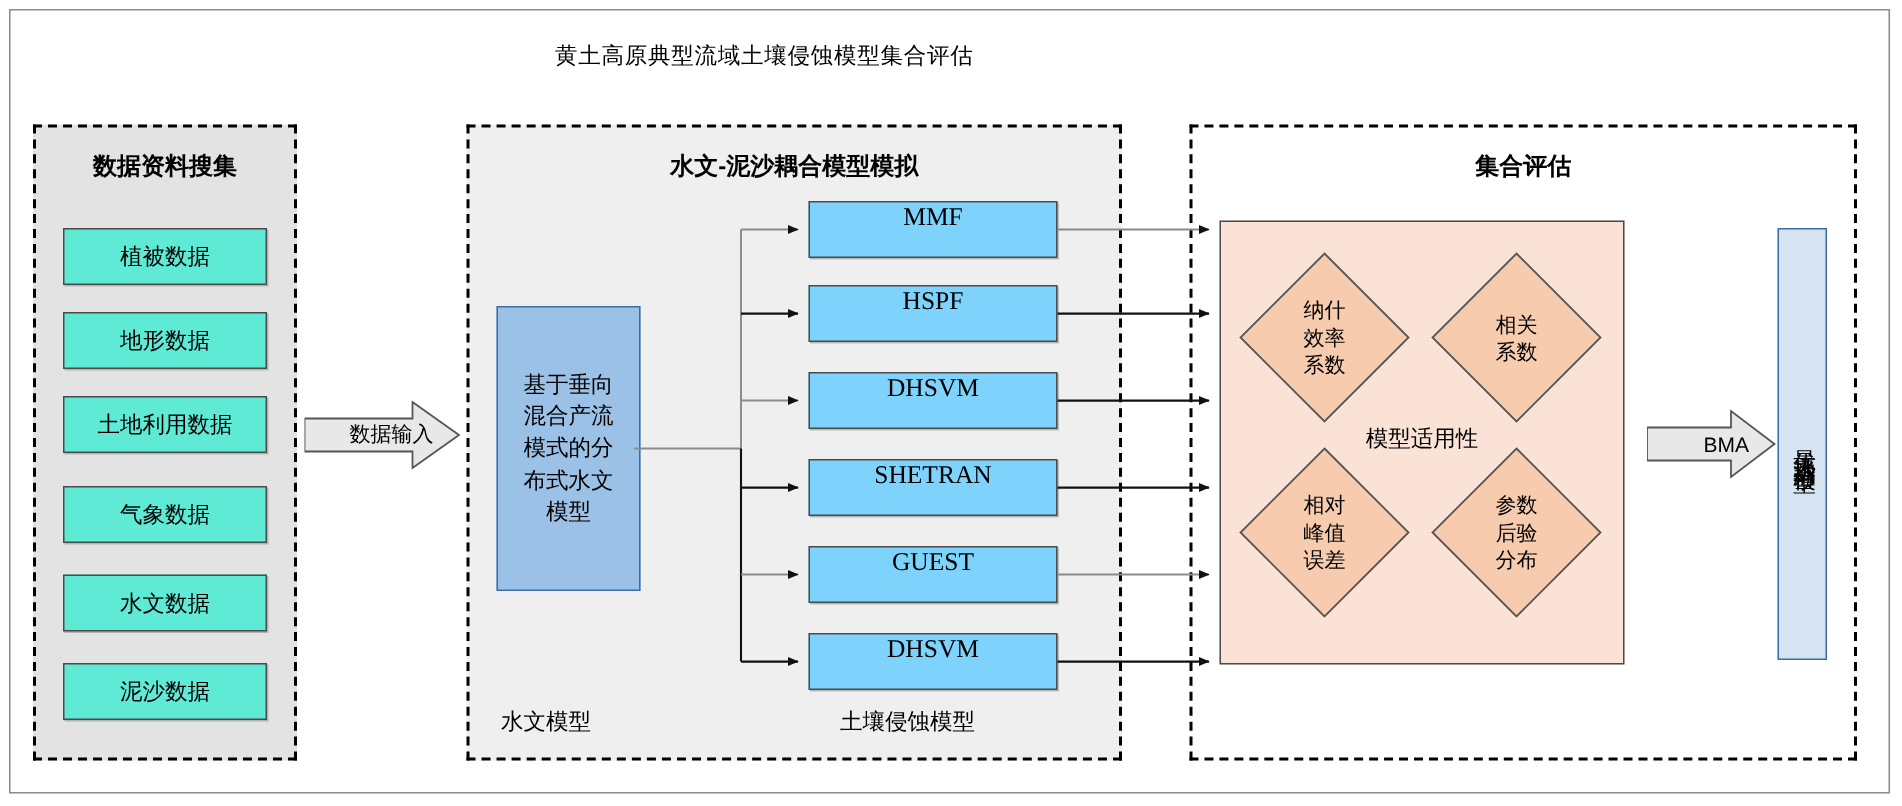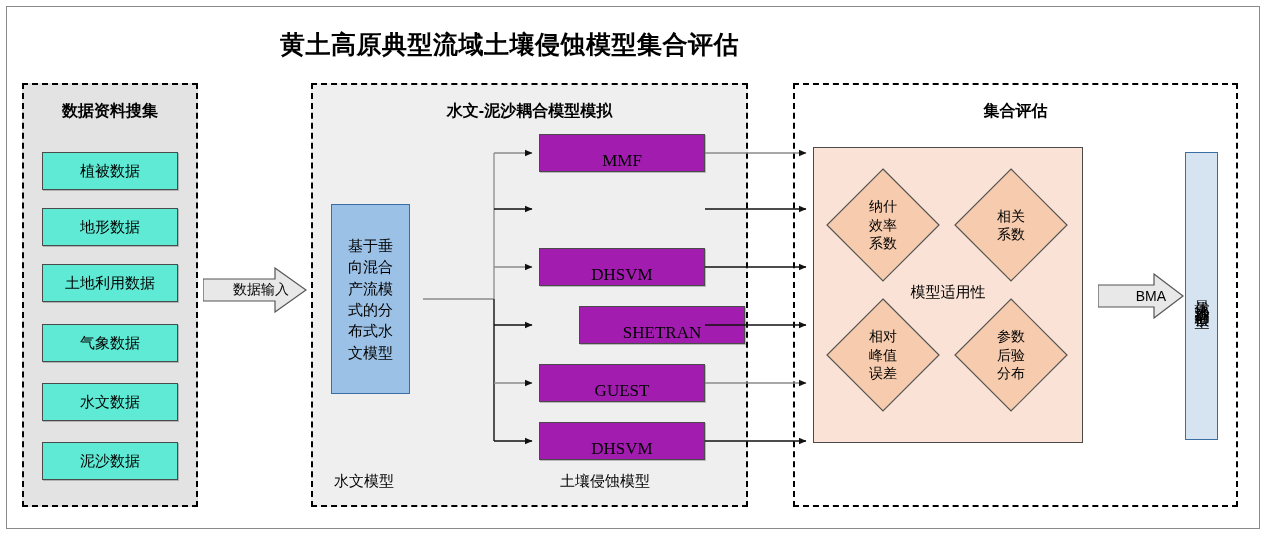--- a/index.html
+++ b/index.html
@@ -25,22 +25,22 @@
     height: 523px;
     border: 1px solid #8a8a8a;
     box-sizing: border-box;
   }
   .title {
     position: absolute;
     left: 0;
     top: 28px;
     width: 1019px;
     text-align: center;
-    font-size: 25px;
-    font-weight: bold;
+    font-size: 15px;
+    font-weight: normal;
     color: #000000;
     letter-spacing: 0.5px;
   }
 
   
   .panel {
     position: absolute;
     border: 2px dashed #000000;
     box-sizing: border-box;
   }
@@ -100,46 +100,46 @@
     pointer-events: none;
     padding-right: 18px;
     box-sizing: border-box;
   }
 
   
   #hydro-box {
     position: absolute;
     left: 331px;
     top: 204px;
-    width: 79px;
+    width: 96px;
     height: 190px;
     background: #9cc1e6;
     border: 1px solid #3b6ea5;
     box-sizing: border-box;
     display: flex;
     align-items: center;
     justify-content: center;
     text-align: center;
     font-size: 15px;
     line-height: 1.42;
     color: #000;
     padding: 0 12px;
   }
 
   
   .model-box {
     position: absolute;
     left: 539px;
     width: 166px;
     height: 38px;
-    background: #a21caf;
+    background: #7dd3fc;
     border: 1px solid #4a4a4a;
     box-sizing: border-box;
     display: flex;
-    align-items: flex-end;
+    align-items: flex-start;
     justify-content: center;
     font-family: "Liberation Serif", "DejaVu Serif", serif;
     font-size: 17px;
     color: #000;
     box-shadow: 1px 1px 0 rgba(120,120,120,0.45);
   }
 
   
   .sublabel {
     position: absolute;
@@ -258,24 +258,27 @@
     <div class="panel-title" style="top:16px;">水文-泥沙耦合模型模拟</div>
   </div>
 
   <div id="hydro-box">
     <span>基于垂向混合产流模式的分布式水文模型</span>
   </div>
 
   <div class="model-box" style="top:134px;">
     <span>MMF</span>
   </div>
+  <div class="model-box" style="top:190px;">
+    <span>HSPF</span>
+  </div>
   <div class="model-box" style="top:248px;">
     <span>DHSVM</span>
   </div>
-  <div class="model-box" style="top:306px;margin-left:40px;">
+  <div class="model-box" style="top:306px;">
     <span>SHETRAN</span>
   </div>
   <div class="model-box" style="top:364px;">
     <span>GUEST</span>
   </div>
   <div class="model-box" style="top:422px;">
     <span>DHSVM</span>
   </div>
 
   <div class="sublabel" style="left:334px; top:472px;">水文模型</div>

